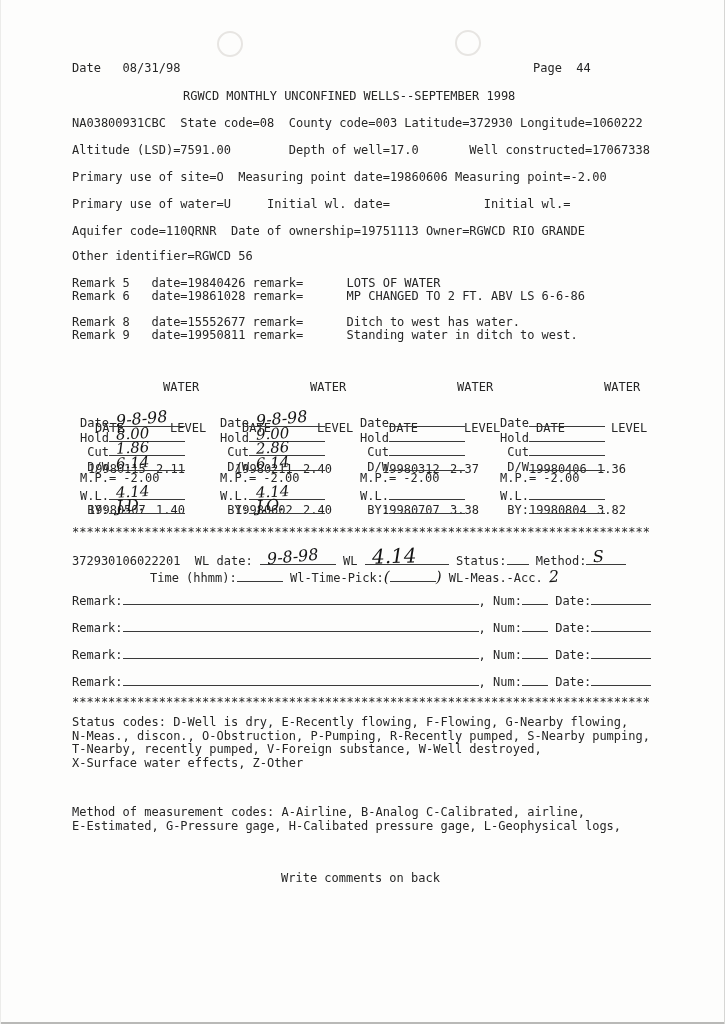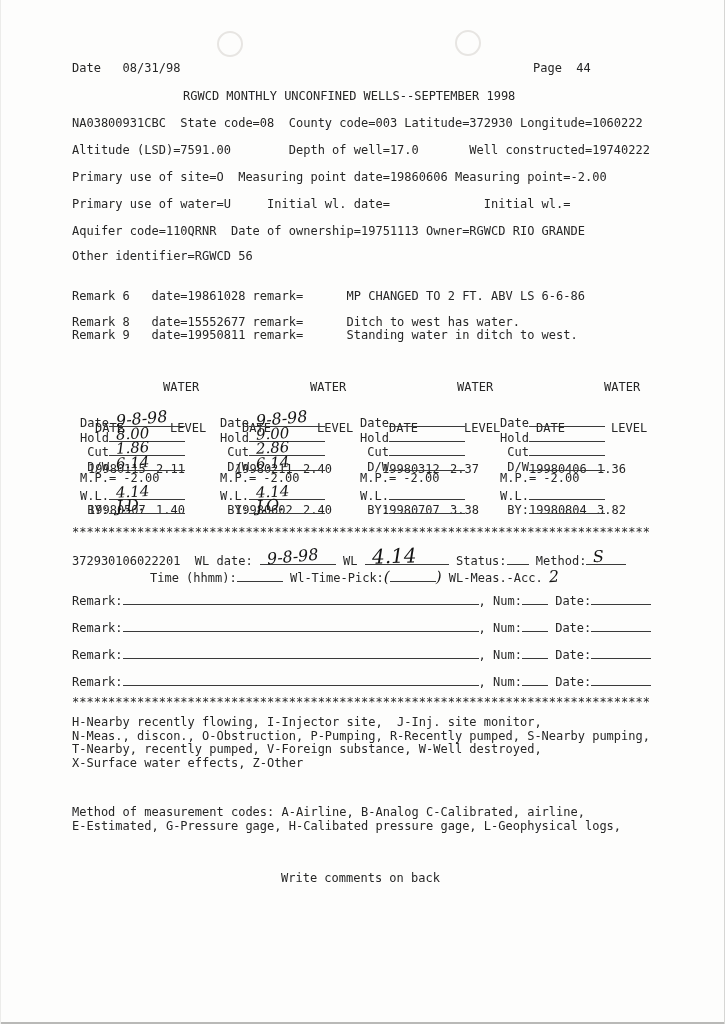--- a/index.html
+++ b/index.html
@@ -77,26 +77,27 @@
 
   <div class="punch" style="left:217px; top:31px;"></div>
   <div class="punch" style="left:455px; top:30px;"></div>
 
   <div class="line" style="left:72px; top:62px;text-align:center;"><span>Date</span><span>   </span><span>08/31/98</span></div>
   <div class="line" style="left:533px; top:62px;"><span>Page</span><span>  </span><span>44</span></div>
 
   <div class="line" style="left:183px; top:90px;">RGWCD MONTHLY UNCONFINED WELLS--SEPTEMBER 1998</div>
 
   <div class="line" style="left:72px; top:117px;">NA03800931CBC  State code=08  County code=003 Latitude=372930 Longitude=1060222</div>
-  <div class="line" style="left:72px; top:144px;">Altitude (LSD)=7591.00        Depth of well=17.0       Well constructed=19740222</div>
+  <div class="line" style="left:72px; top:144px;">Altitude (LSD)=7591.00        Depth of well=17.0       Well constructed=17067338</div>
   <div class="line" style="left:72px; top:171px;">Primary use of site=O  Measuring point date=19860606 Measuring point=-2.00</div>
   <div class="line" style="left:72px; top:198px;">Primary use of water=U     Initial wl. date=             Initial wl.=</div>
   <div class="line" style="left:72px; top:225px;">Aquifer code=110QRNR  Date of ownership=19751113 Owner=RGWCD RIO GRANDE</div>
   <div class="line" style="left:72px; top:250px;">Other identifier=RGWCD 56</div>
 
+  <div class="line" style="left:72px; top:277px;"><span>Remark 5</span><span>   date=</span><span>19840426</span><span> remark=      </span><span>LOTS OF WATER</span></div>
   <div class="line" style="left:72px; top:290px;"><span>Remark 6</span><span>   date=</span><span>19861028</span><span> remark=      </span><span>MP CHANGED TO 2 FT. ABV LS 6-6-86</span></div>
   <div class="line" style="left:72px; top:316px;"><span>Remark 8</span><span>   date=</span><span>15552677</span><span> remark=      </span><span>Ditch to west has water.</span></div>
   <div class="line" style="left:72px; top:329px;"><span>Remark 9</span><span>   date=</span><span>19950811</span><span> remark=      </span><span>Standing water in ditch to west.</span></div>
 
   <div style="position:absolute; top:352px; left:0; height:54px; width:725px;">
     <div class="wgroup" style="left:88px;">
       <div class="row"><span class="wd"></span><span class="wl ind">WATER</span></div>
       <div class="row"><span class="wd ind">DATE</span><span class="wl ind">LEVEL</span></div>
       <div class="row"><span class="wd">19980115</span><span class="wl">2.11</span></div>
       <div class="row"><span class="wd">19980507</span><span class="wl">1.40</span></div>
@@ -168,21 +169,21 @@
   <div class="line" style="left:150px; top:568px;"><span>Time (hhmm):</span><span class="blank b-time"><span class="hw"></span></span><span> Wl-Time-Pick:</span><span class="hw inlinehw">(</span><span class="blank b-pick"><span class="hw"></span></span><span class="hw inlinehw">)</span><span> WL-Meas.-Acc.</span><span class="hw inlinehw sig" style="margin-left:6px;">2</span></div>
 
   <div class="line" style="left:72px; top:591px;"><span>Remark:</span><span class="blank b-remark"></span><span>, Num:</span><span class="blank b-num"></span><span> Date:</span><span class="blank b-date"></span></div>
   <div class="line" style="left:72px; top:618px;"><span>Remark:</span><span class="blank b-remark"></span><span>, Num:</span><span class="blank b-num"></span><span> Date:</span><span class="blank b-date"></span></div>
   <div class="line" style="left:72px; top:645px;"><span>Remark:</span><span class="blank b-remark"></span><span>, Num:</span><span class="blank b-num"></span><span> Date:</span><span class="blank b-date"></span></div>
   <div class="line" style="left:72px; top:672px;"><span>Remark:</span><span class="blank b-remark"></span><span>, Num:</span><span class="blank b-num"></span><span> Date:</span><span class="blank b-date"></span></div>
 
   <div class="line" style="left:72px; top:696px;">********************************************************************************</div>
 
   <div style="position:absolute; left:72px; top:716px;" class="para">
-    <div class="line2">H-Nearby recently flowing, I-Injector site,  J-Inj. site monitor,</div>
+    <div class="line2">Status codes: D-Well is dry, E-Recently flowing, F-Flowing, G-Nearby flowing,</div>
     <div class="line2">N-Meas., discon., O-Obstruction, P-Pumping, R-Recently pumped, S-Nearby pumping,</div>
     <div class="line2">T-Nearby, recently pumped, V-Foreign substance, W-Well destroyed,</div>
     <div class="line2">X-Surface water effects, Z-Other</div>
   </div>
 
   <div style="position:absolute; left:72px; top:806px;" class="para">
     <div class="line2">Method of measurement codes: A-Airline, B-Analog C-Calibrated, airline,</div>
     <div class="line2">E-Estimated, G-Pressure gage, H-Calibated pressure gage, L-Geophysical logs,</div>
   </div>
 

